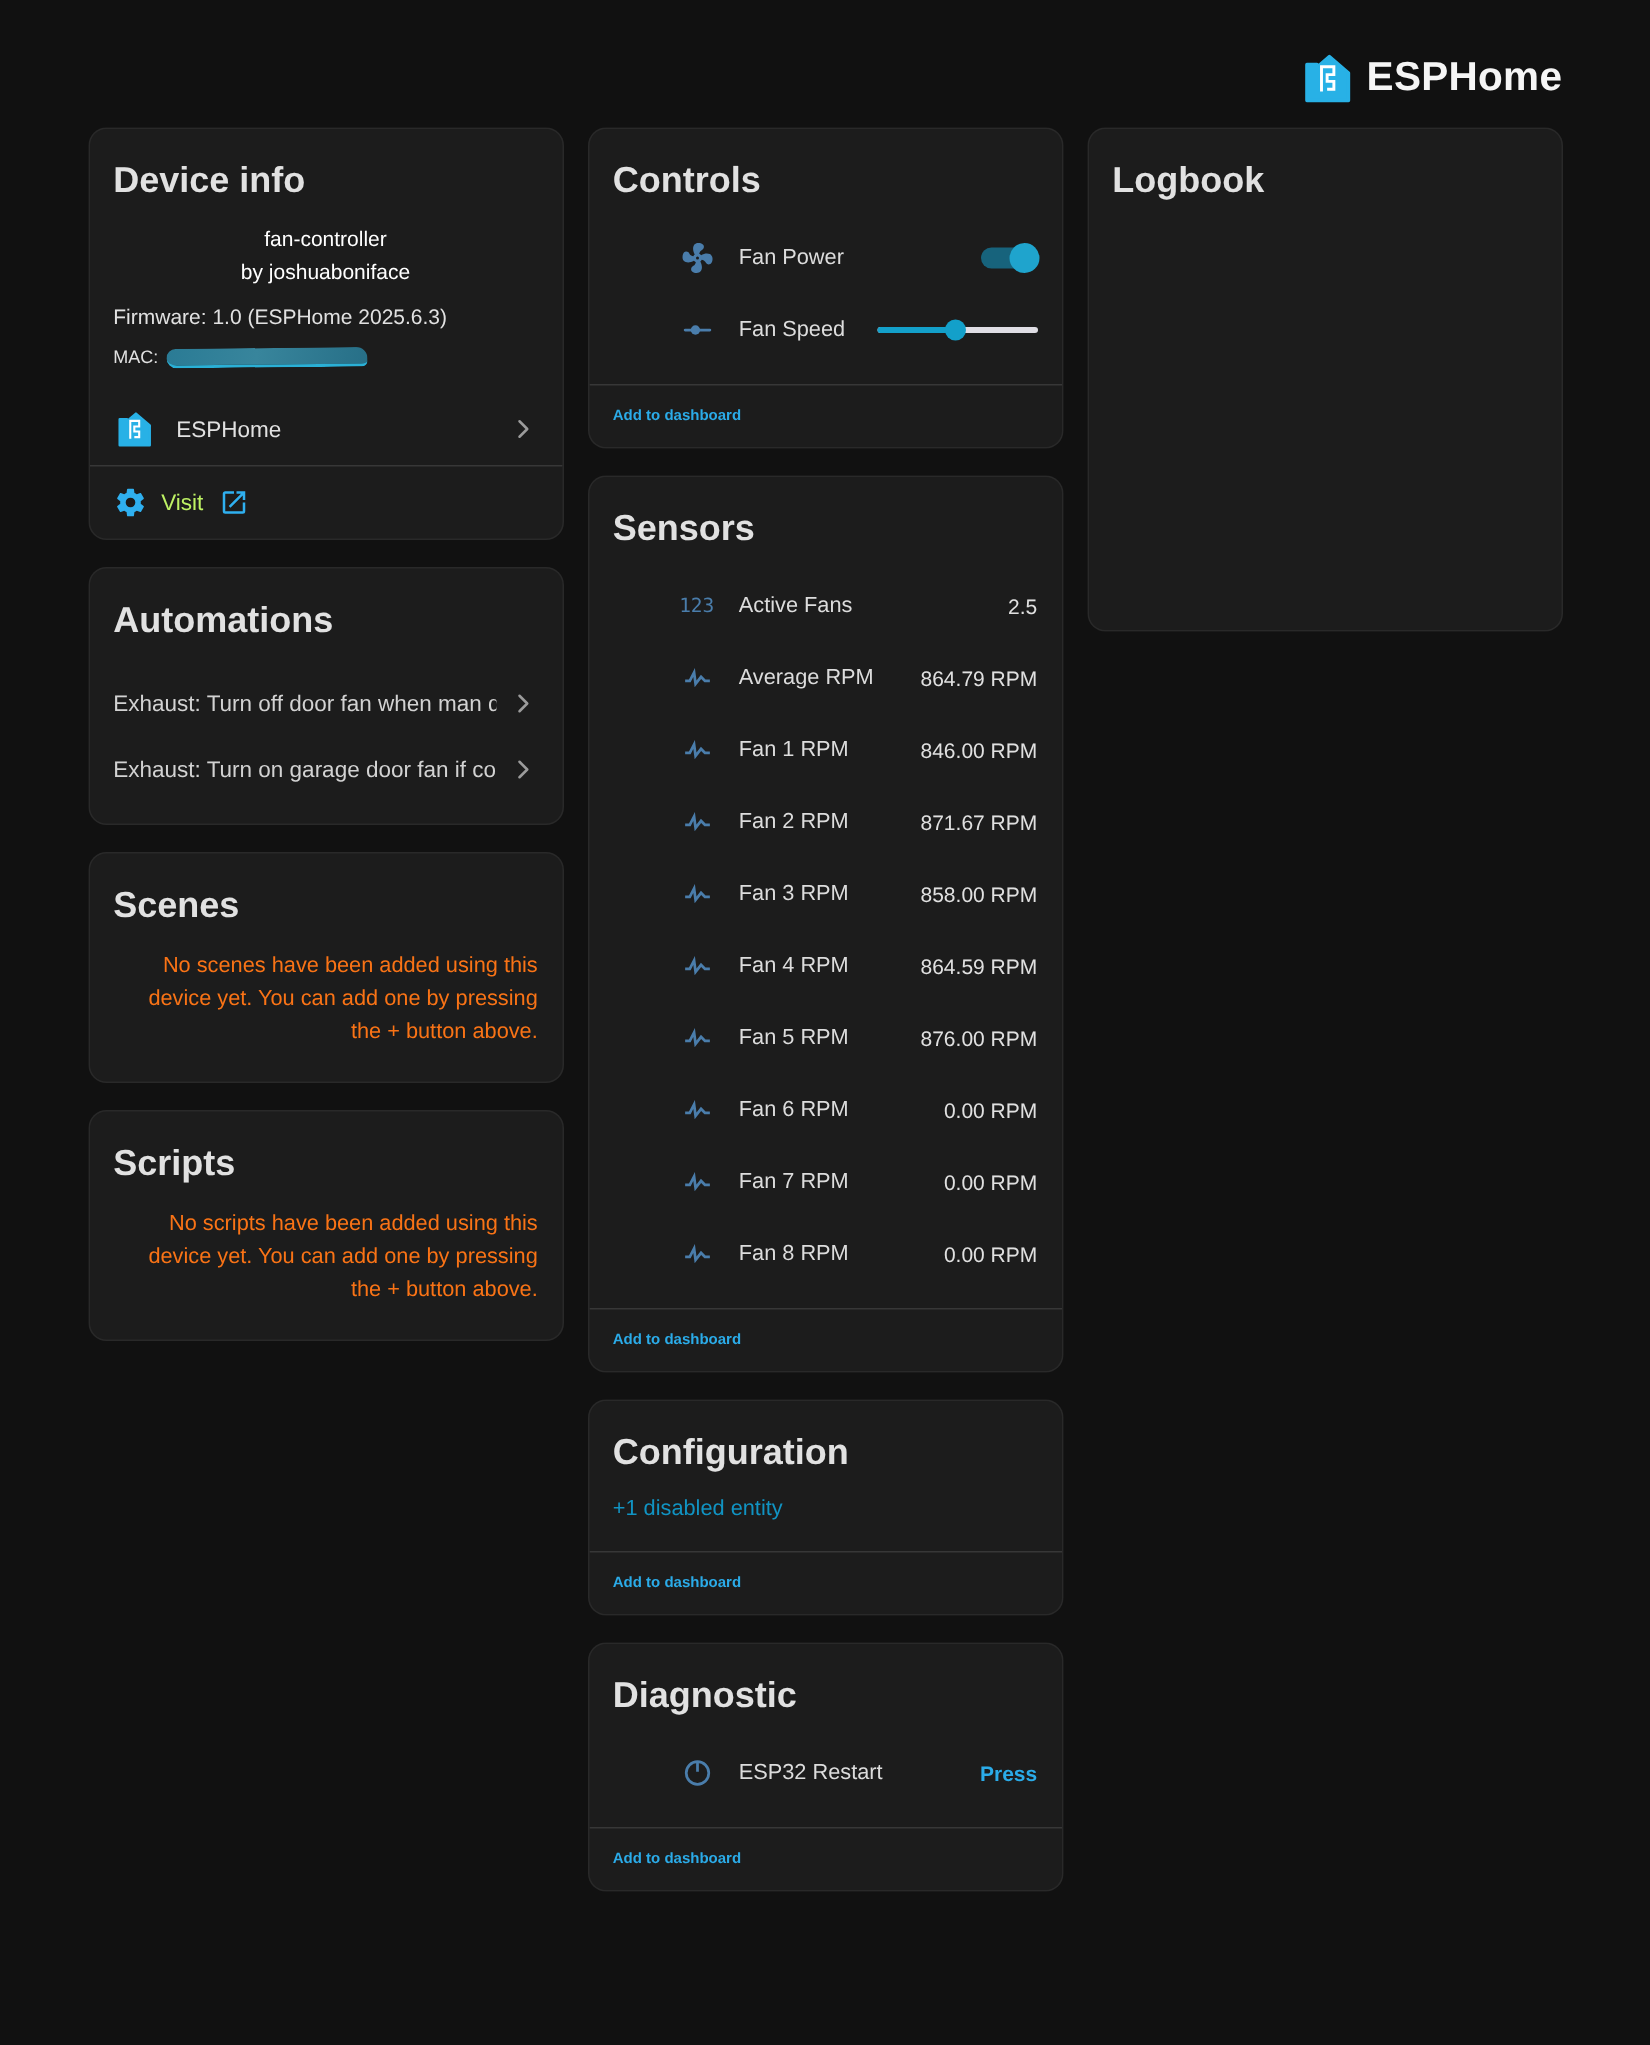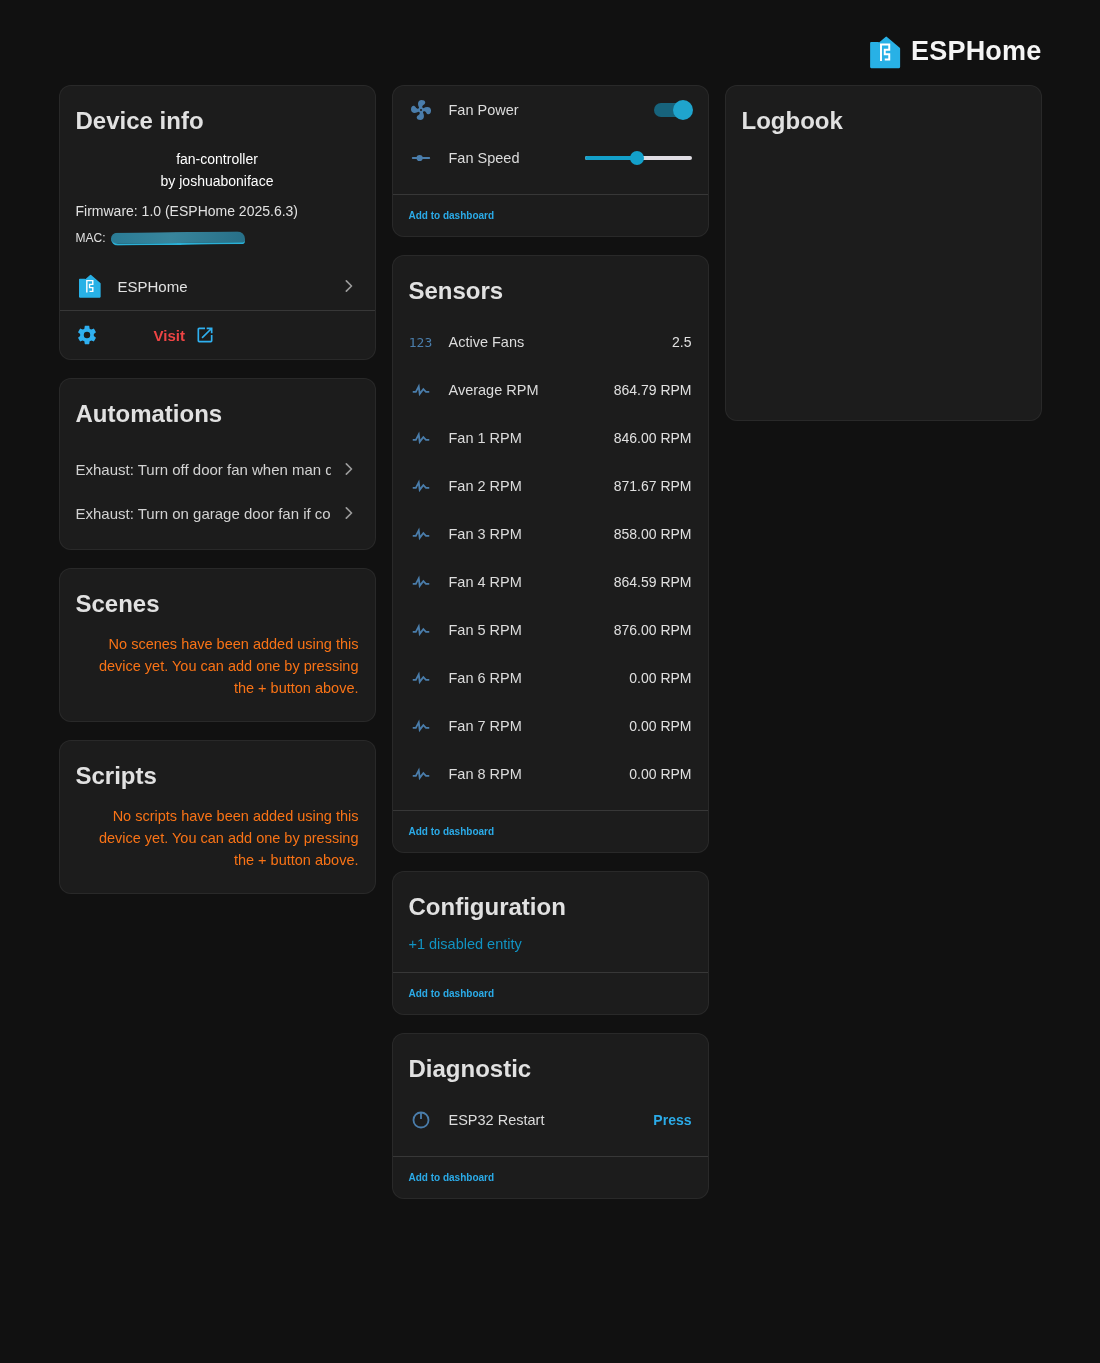--- a/index.html
+++ b/index.html
@@ -28,32 +28,32 @@
   .primary-line { padding: 0 16px; margin-top: 9px; color: #e1e1e1; font-size: 14px; line-height: 20px; }
   .mac-line { padding: 0 16px; margin-top: 10px; display: flex; align-items: center; gap: 5px; color: #e1e1e1; font-size: 12px; }
   .mac-blob { width: 134px; height: 13px; background: linear-gradient(100deg, #2a7b95, #38859c 45%, #276f87); border-radius: 8px 10px 5px 9px; border-bottom: 2px solid #2ab0d6; transform: rotate(-0.6deg); }
   .integration-row { margin-top: 17px; padding: 11px 16px; display: flex; align-items: center; gap: 16px; cursor: pointer; }
   .integration-row svg.logo { width: 26px; height: 26px; }
   .integration-label { flex: 1; color: #e1e1e1; font-size: 15px; }
   .chev { width: 20px; height: 20px; color: #9b9b9b; flex: none; }
   .visit-row { padding: 13px 16px; display: flex; align-items: center; gap: 10px; cursor: pointer; }
   .visit-row .cog { width: 22px; height: 22px; color: #2fb0f0; }
   .visit-row .openin { width: 20px; height: 20px; color: #2fb0f0; }
-  .visit-label { color: #ef4444; font-size: 15px; font-weight: 700; margin-left: 46px; }
+  .visit-label { color: #bef264; font-size: 15px; font-weight: 400; }
 
   
   .auto-list { padding: 6px 0 14px; }
   .auto-item { height: 44px; padding: 0 16px; display: flex; align-items: center; gap: 8px; cursor: pointer; }
   .auto-label { flex: 1; color: #d2d2d2; font-size: 15px; white-space: nowrap; overflow: hidden; }
 
   
   .empty-text { padding: 2px 16px 22px; color: #f97316; font-size: 14.5px; line-height: 22px; text-align: right; }
 
   
-  .rows { padding-bottom: 12px; }
+  .rows { padding-bottom: 12px; padding-left: 44px; }
   .row { height: 48px; padding: 0 16px; display: flex; align-items: center; gap: 16px; cursor: pointer; }
   .row-icon { width: 24px; height: 24px; color: #4a7dab; display: flex; align-items: center; justify-content: center; flex: none; }
   .row-icon svg { width: 22px; height: 22px; }
   .row-icon.fan svg { width: 24px; height: 24px; }
   .num-badge { font-family: "DejaVu Sans Mono", monospace; font-size: 13px; font-weight: 400; color: #4a7dab; letter-spacing: 0px; }
   .row-label { flex: 1; color: #dcdcdc; font-size: 14.5px; }
   .row-value { color: #e0e0e0; font-size: 14px; text-align: right; }
   .press-link { color: #2babe8; font-size: 14px; font-weight: 600; cursor: pointer; }
 
   
@@ -181,20 +181,21 @@
       <section class="card">
         <h2 class="card-title">Scripts</h2>
         <p class="empty-text">No scripts have been added using this device yet. You can add one by pressing the + button above.</p>
       </section>
 
     </div>
 
     <div class="col">
 
       <section class="card">
+        <h2 class="card-title">Controls</h2>
         <div class="rows">
           <div class="row">
             <span class="row-icon fan">
                 <svg>
                   <use href="#i-fan"></use>
                 </svg>
               </span>
             <span class="row-label">Fan Power</span>
             <div class="toggle on" id="fan-power-toggle">
               <div class="toggle-track"></div>

